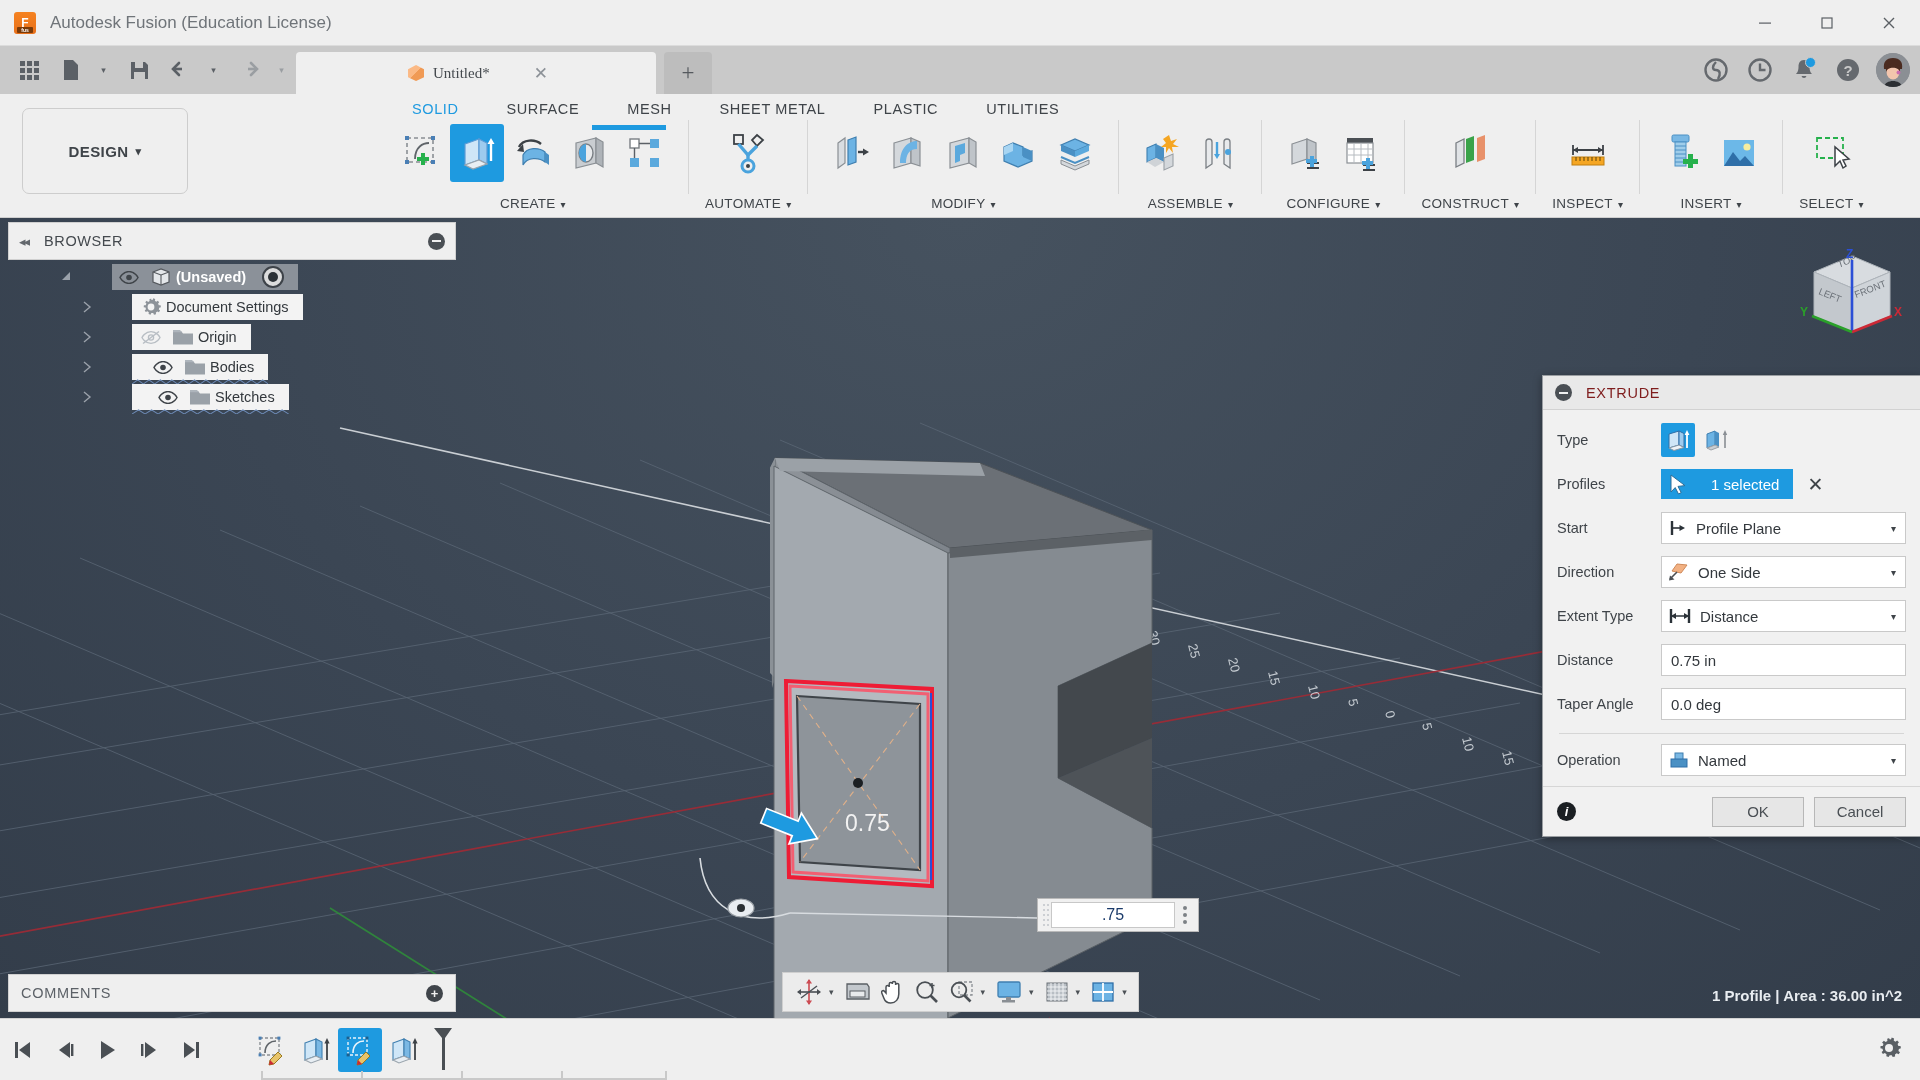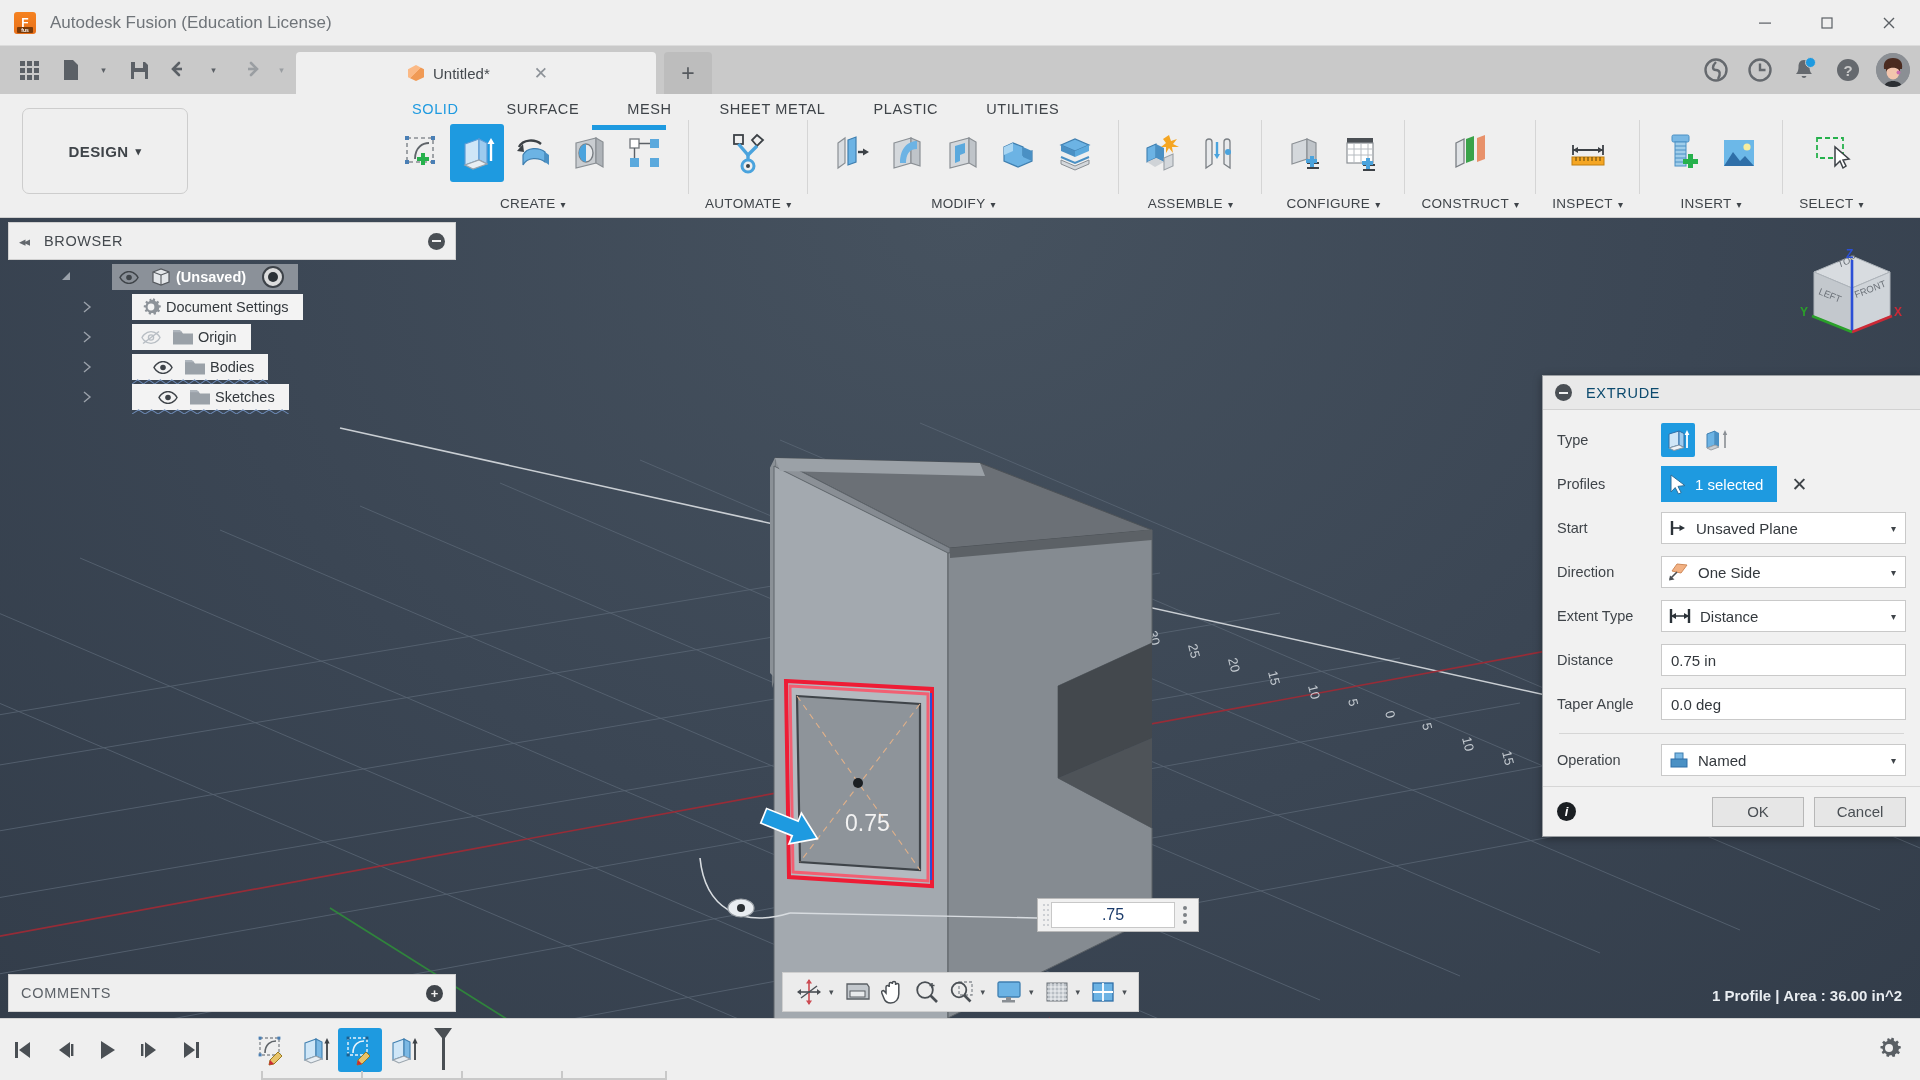--- a/index.html
+++ b/index.html
@@ -40,21 +40,21 @@
   }
   .qat { display:flex; align-items:center; padding-left:8px; }
   .qatbtn { width:42px; height:48px; display:flex; align-items:center; justify-content:center;
             color:#5b6066; }
   .qatbtn.small { width:26px; }
   .caret { font-size:9px; color:#5b6066; margin-left:-3px; }
   .grid9 { display:grid; grid-template-columns:repeat(3,5px); grid-template-rows:repeat(3,5px);
            gap:2px; }
   .grid9 i { background:#5b6066; display:block; }
 
-  .tabstrip { display:flex; align-items:flex-end; flex:1; }
+  .tabstrip { display:flex; align-items:flex-end; flex:1;font-family:Liberation Serif, serif; }
   .doctab {
     background:#efefef; height:42px; align-self:flex-end;
     display:flex; align-items:center; padding:0 14px 0 18px;
     border-radius:4px 4px 0 0; min-width:360px; justify-content:center;
     position:relative;
   }
   .doctab .cube {
     width:16px; height:16px; margin-right:9px;
     background: linear-gradient(135deg,#fbb985 0 50%,#f09a55 50% 100%);
     clip-path: polygon(50% 0,100% 26%,100% 76%,50% 100%,0 76%,0 26%);
@@ -194,30 +194,30 @@
   }
 
   
   .dialog {
     position:absolute; left:1542px; top:375px; width:379px;
     background:#f1f1f1; border:1px solid #9a9ea2;
     box-shadow: 0 2px 8px rgba(0,0,0,.35);
   }
   .dlg-head { height:34px; background:#e9e9e9; border-bottom:1px solid #d2d2d2;
               display:flex; align-items:center; padding:0 12px; }
-  .dlg-head .dtitle { margin-left:14px; font-size:14.5px; color:#0c4a6e; letter-spacing:.7px; }
+  .dlg-head .dtitle { margin-left:14px; font-size:14.5px; color:#7f1d1d; letter-spacing:.7px; }
   .dlg-body { padding:8px 14px 4px; }
   .frow { display:flex; align-items:center; height:44px; }
   .flabel { width:104px; font-size:14.5px; color:#3f4449; }
   .fctl { flex:1; display:flex; align-items:center; }
   .typebtn { width:34px; height:34px; display:flex; align-items:center; justify-content:center;
              border-radius:2px; }
   .typebtn.sel { background:#1e9ae0; }
-  .selchip { height:36px; background:#1e9ae0; color:#fff; font-size:15px;
-             display:flex; align-items:center; padding:0 14px 0 6px; gap:8px; }
+  .selchip { height:30px; background:#1e9ae0; color:#fff; font-size:15px;
+             display:flex; align-items:center; padding:0 14px 0 6px; gap:24px; }
   .xbtn { margin-left:14px; font-size:19px; color:#3f4449; }
   .combo {
     height:32px; background:#fff; border:1px solid #c9c9c9; flex:1;
     display:flex; align-items:center; padding:0 6px; gap:8px; position:relative;
   }
   .combo .ctext { font-size:15px; color:#33383d; }
   .combo .cdown { position:absolute; right:9px; font-size:10px; color:#3f4449; }
   .txtfield { height:32px; background:#fff; border:1px solid #c9c9c9; flex:1;
               display:flex; align-items:center; padding:0 9px; font-size:15px; color:#33383d; }
   .divider { height:1px; background:#d6d6d6; margin:7px 2px 4px; }
@@ -1076,21 +1076,21 @@
 
         <div class="frow">
           <div class="flabel">Start</div>
           <div class="fctl">
             <div class="combo">
               <svg width="20" height="20" viewBox="0 0 20 20">
                 <path d="M4 3 V17" stroke="#2b3238" stroke-width="2.4"></path>
                 <path d="M4 10 h9" stroke="#2b3238" stroke-width="1.6"></path>
                 <path d="M17 10 L11.5 7 L11.5 13 Z" fill="#2b3238"></path>
               </svg>
-              <span class="ctext">Unsaved Plane</span>
+              <span class="ctext">Profile Plane</span>
               <span class="cdown">▾</span>
             </div>
           </div>
         </div>
 
         <div class="frow">
           <div class="flabel">Direction</div>
           <div class="fctl">
             <div class="combo">
               <svg width="22" height="20" viewBox="0 0 22 20">

